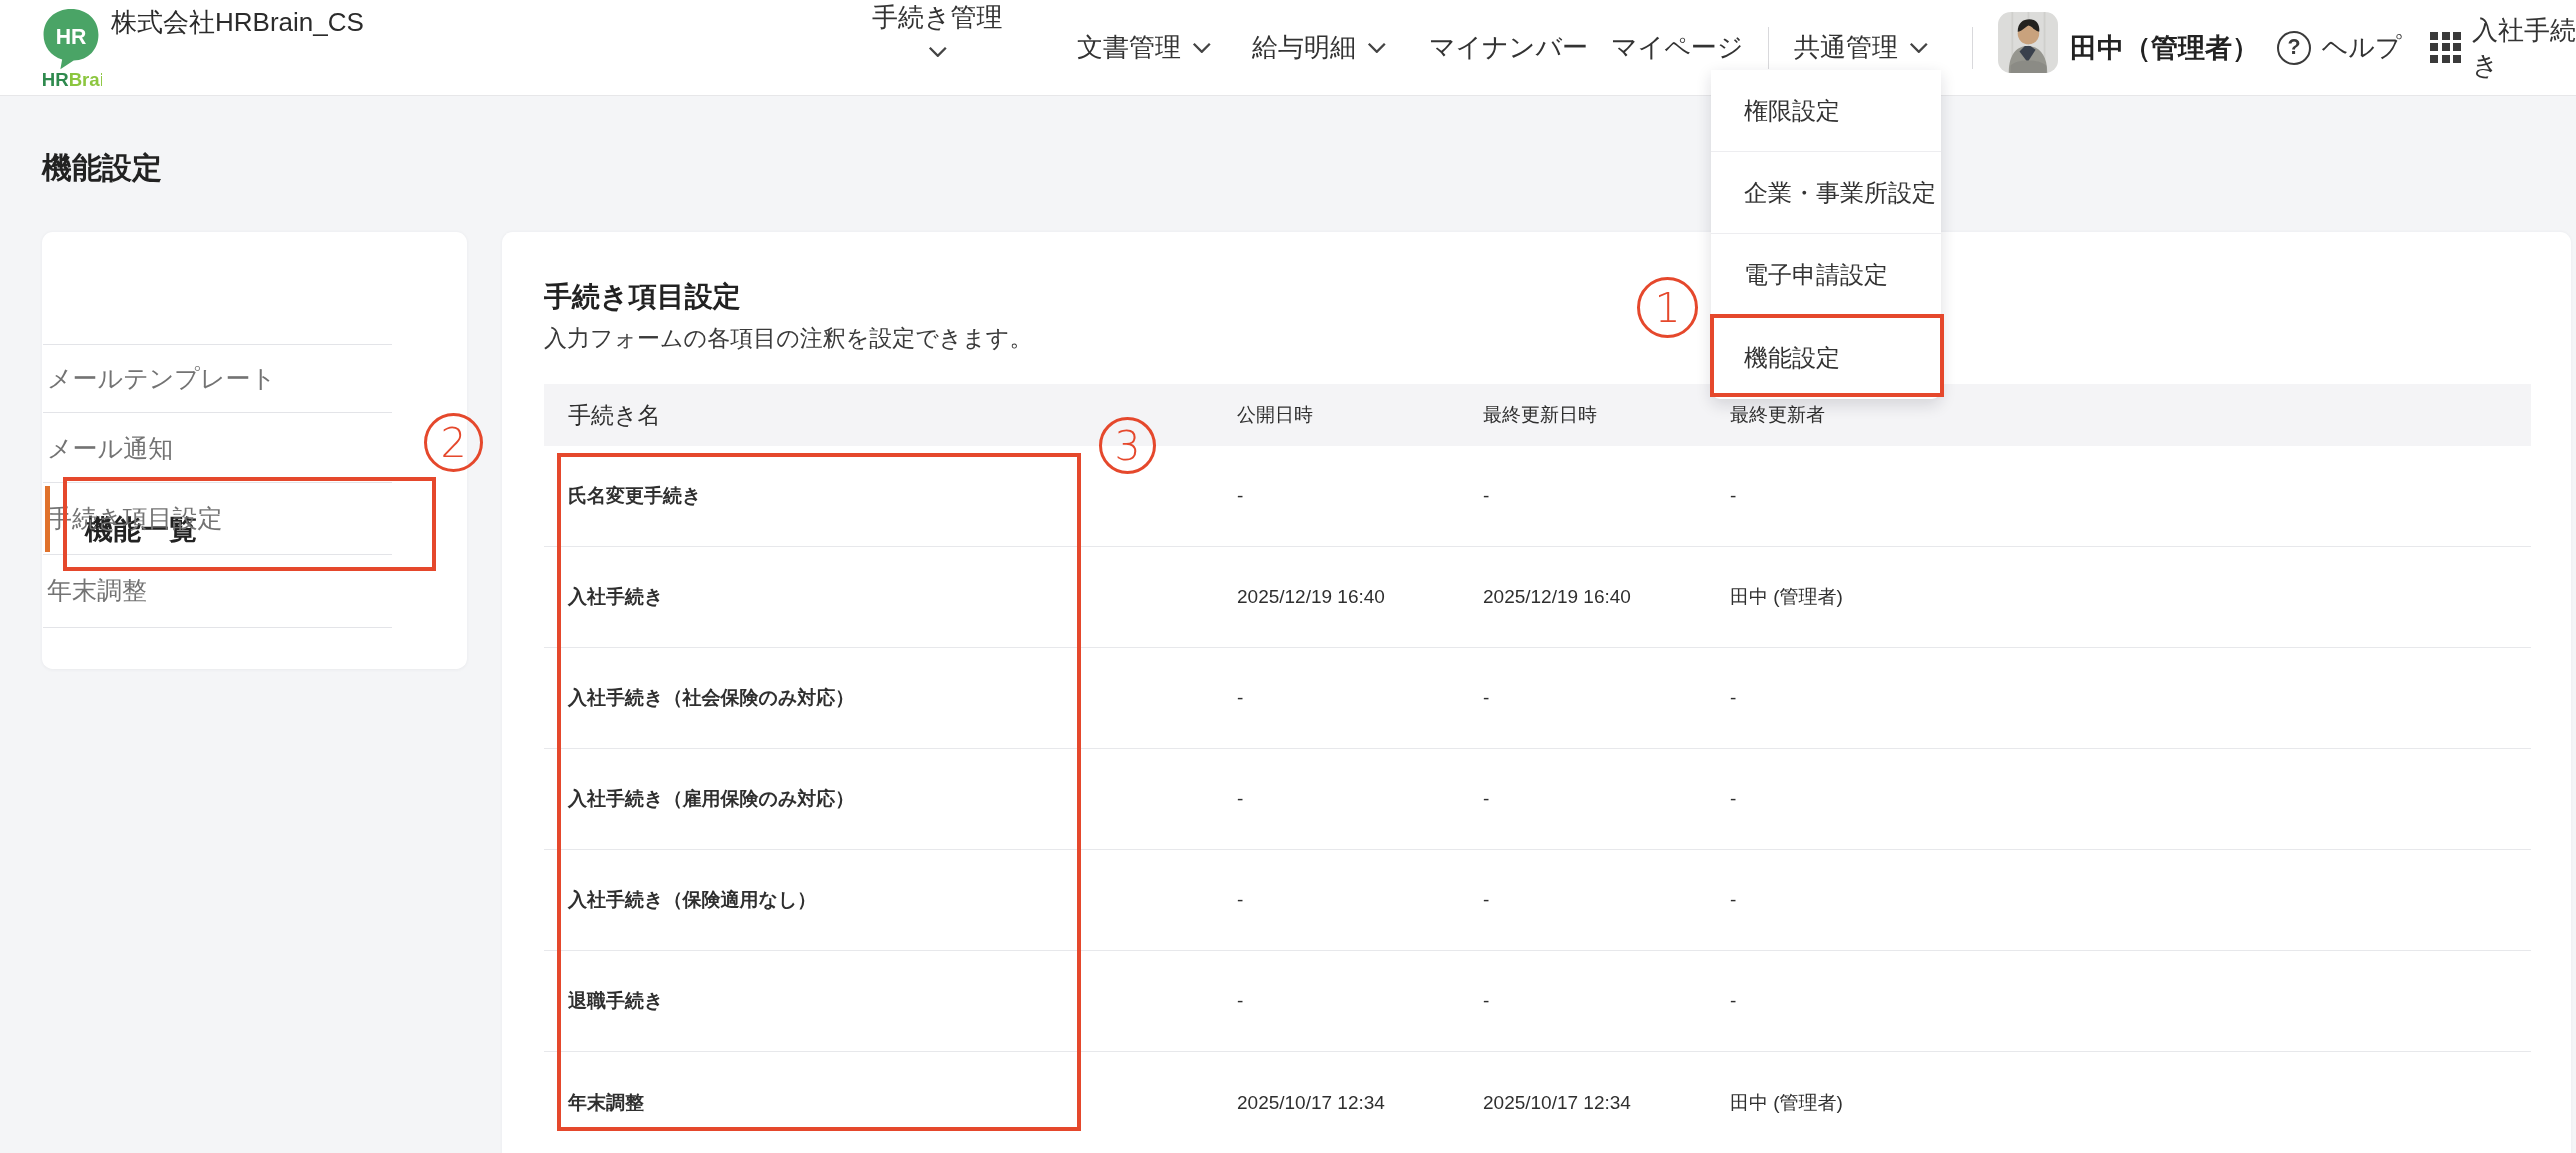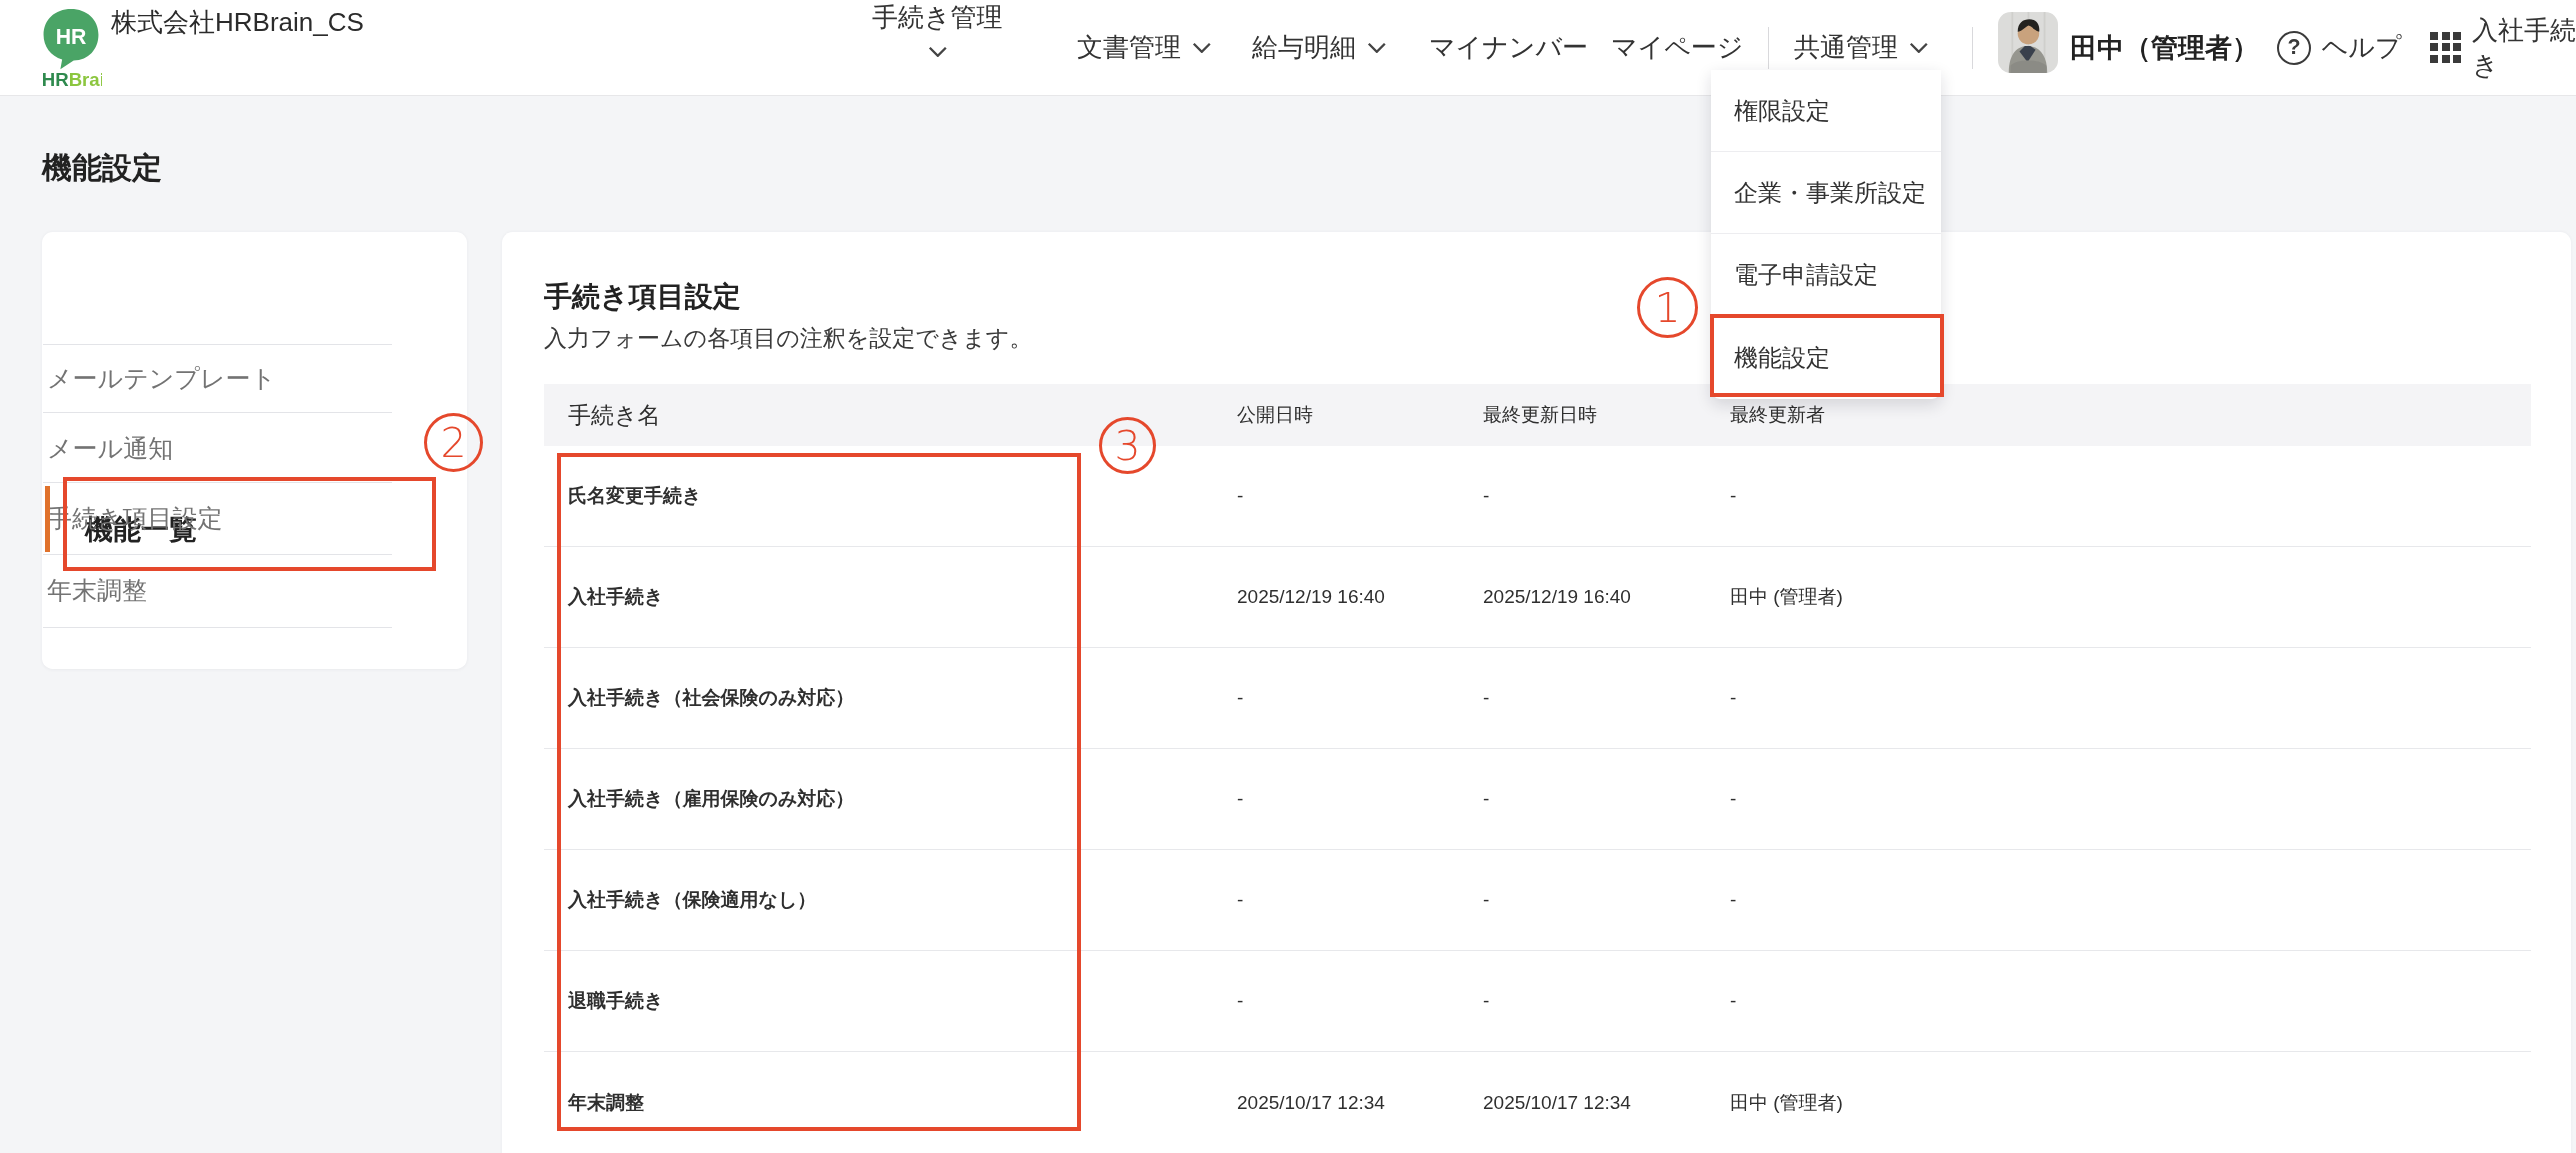--- a/index.html
+++ b/index.html
@@ -46,21 +46,21 @@
   .thead{height:62px;background:#f4f4f6;font-size:23px;color:#2f2f2f;}
   .tbody-row{height:100px;border-bottom:0.9px solid #e7e8eb;background:#fff;cursor:pointer;}
   .tbody-row:last-child{height:101px;}
   .cell-name{padding-left:24px;font-size:24px;font-weight:bold;color:#1f1f1f;}
   .cell{font-size:19px;color:#2f2f2f;}
   .thead .cell-name{font-weight:normal;font-size:23px;color:#2f2f2f;}
 
   
   .dropdown{position:absolute;left:1711px;top:70px;width:230px;background:#fff;z-index:40;
     border-radius:0 0 9px 9px;box-shadow:0 5.3px 16px rgba(20,20,40,.14);}
-  .dd-item{height:82px;display:flex;align-items:center;padding-left:23px;font-size:24px;
+  .dd-item{height:82px;display:flex;align-items:center;padding-left:33px;font-size:24px;
     color:#333;cursor:pointer;border-bottom:0.9px solid #ededf0;box-sizing:border-box;}
   .dd-item:last-child{border-bottom:none;height:83px;}
 
   
   .ann-box{position:absolute;border:4.5px solid #e5482c;box-sizing:border-box;z-index:60;pointer-events:none;}
   .ann-circle{position:absolute;border:3.6px solid #e5482c;border-radius:50%;box-sizing:border-box;
     display:flex;align-items:center;justify-content:center;color:#e5482c;z-index:60;pointer-events:none;
     font-size:41px;font-weight:300;font-family:"DejaVu Sans","Liberation Sans",sans-serif;}
 </style>
 </head>

